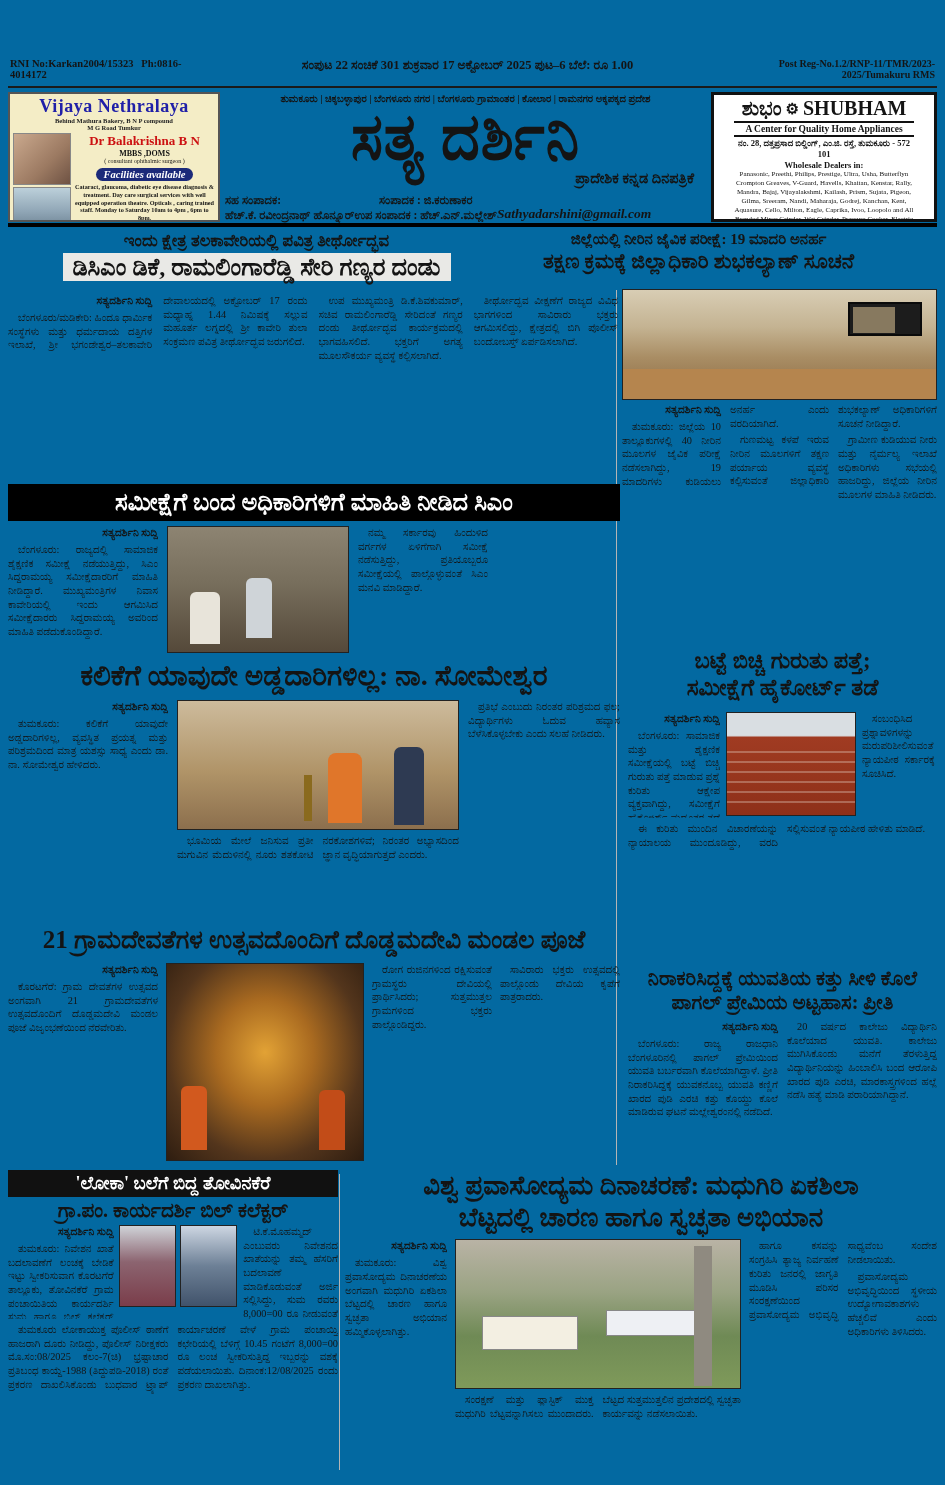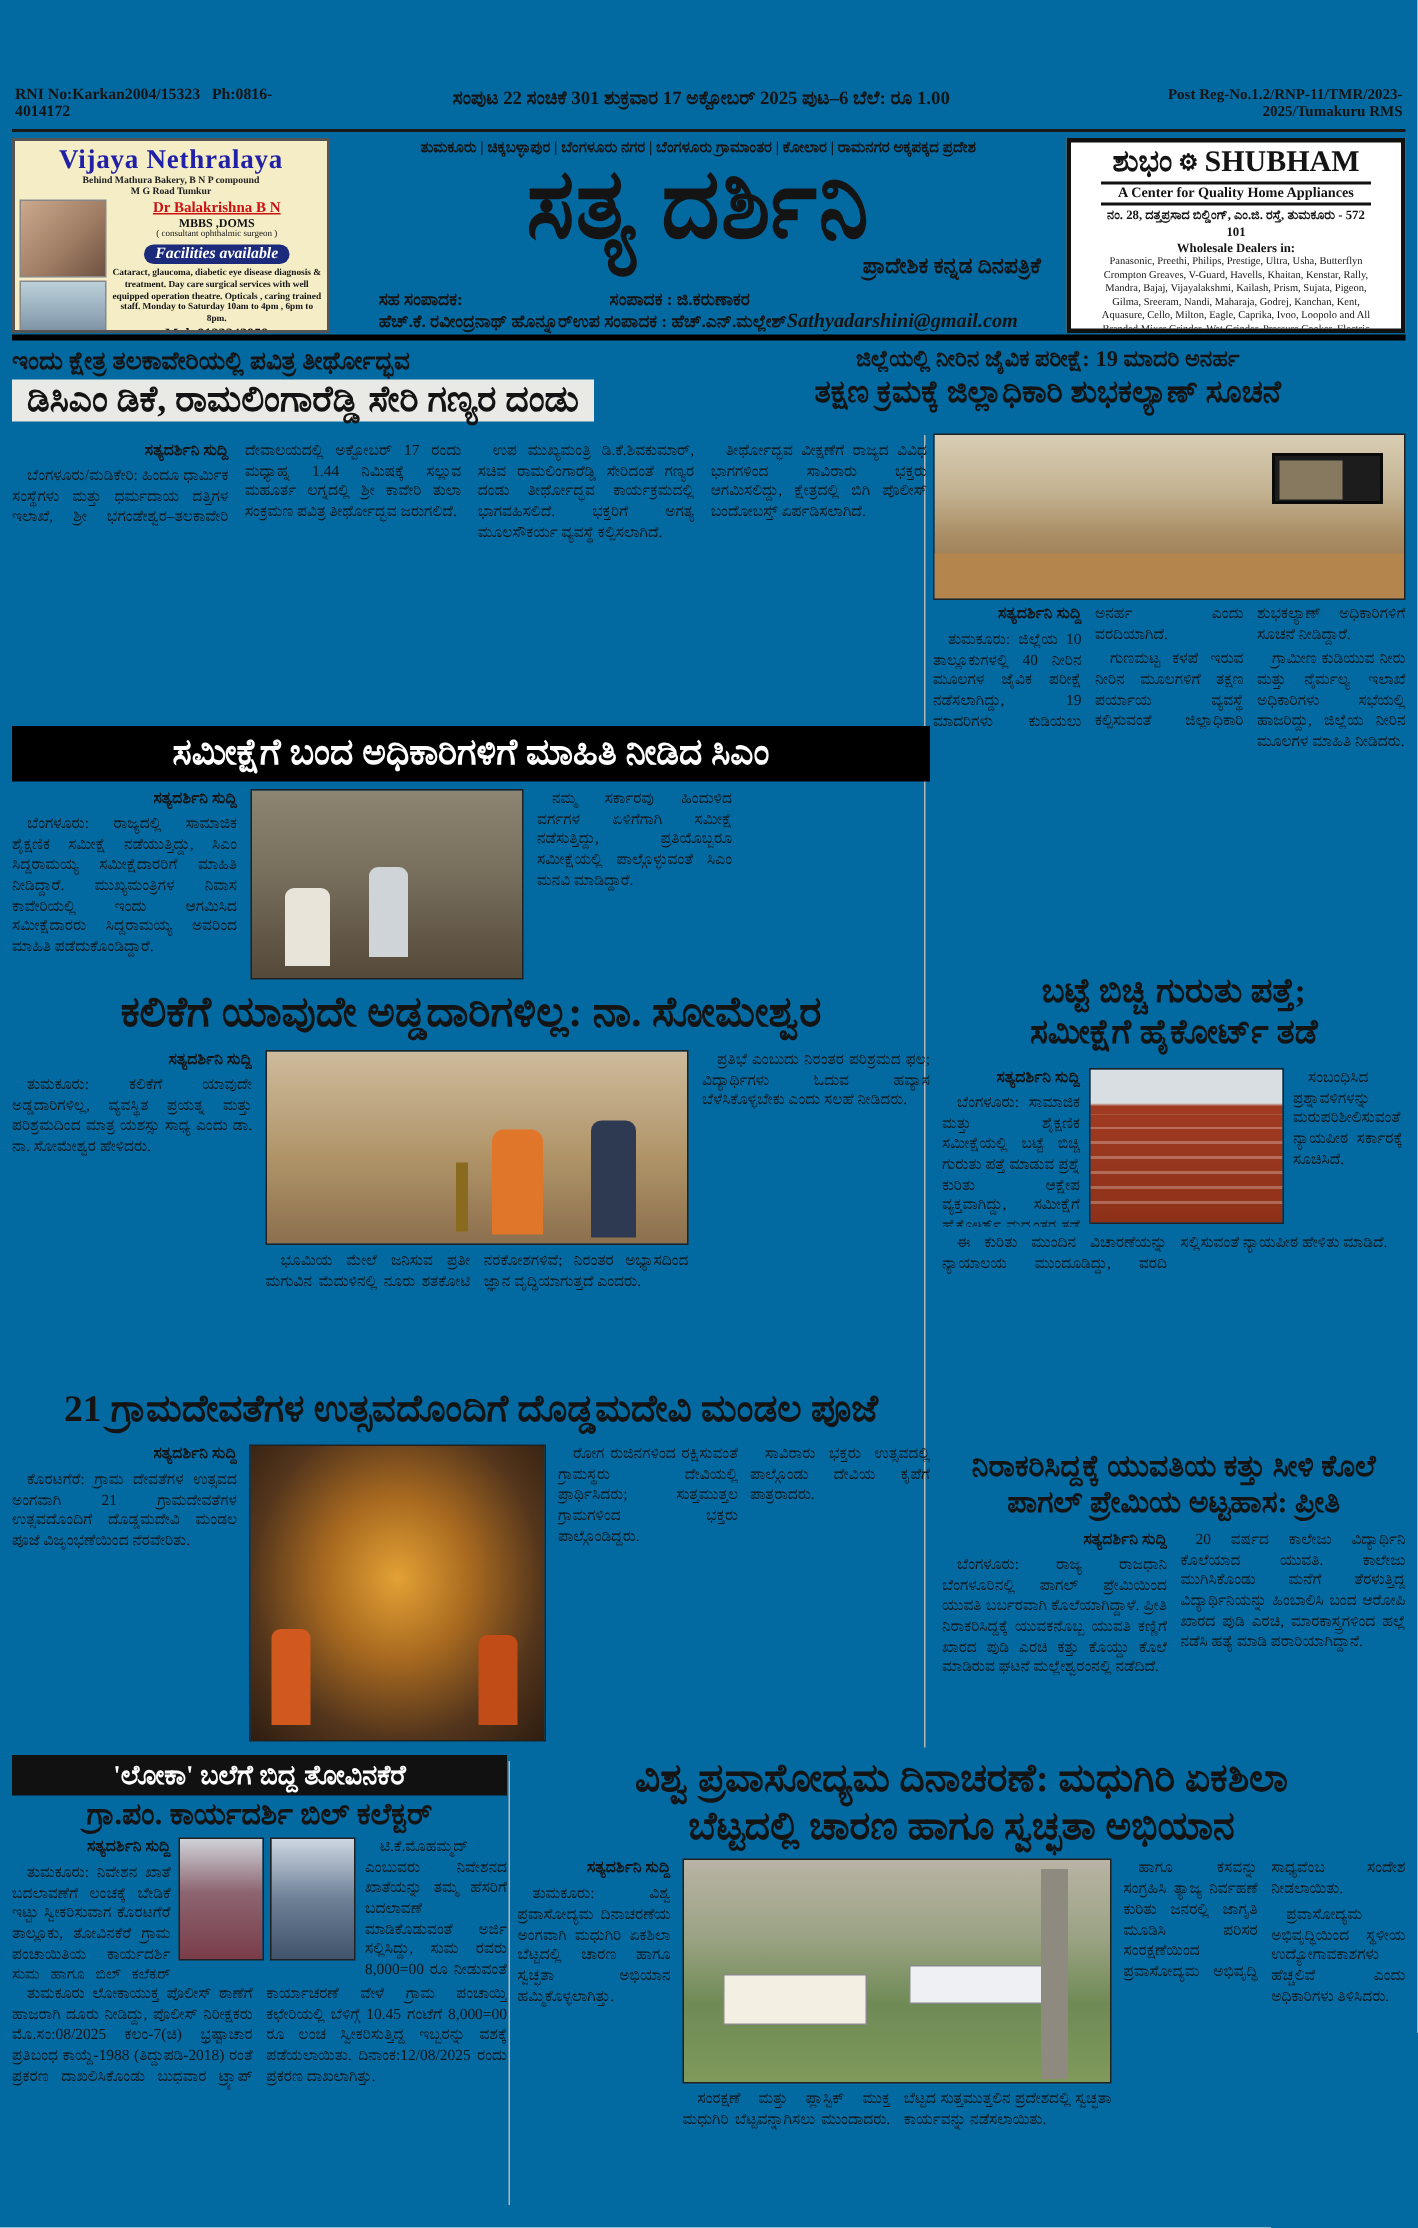--- a/index.html
+++ b/index.html
@@ -19,34 +19,34 @@
   
   .mast-row { top:92px; left:8px; width:929px; height:130px; display:flex; gap:5px; }
   .ad-left { width:212px; border:2px solid #555; background:#f4edc6; padding:2px 3px; overflow:hidden; position:relative; }
   .adl-title { color:#2020a8; font-size:18px; font-weight:bold; text-align:center; letter-spacing:.5px; }
   .adl-addr { font-size:6.5px; font-weight:bold; text-align:center; color:#222; }
   .adl-flex { display:flex; gap:3px; margin-top:2px; }
   .adl-photos { width:58px; display:flex; flex-direction:column; gap:2px; }
   .adl-ph1 { height:52px; background:linear-gradient(135deg,#caa98e 0%,#9c7a62 60%,#6e5243 100%); border:1px solid #888; }
   .adl-ph2 { height:50px; background:linear-gradient(180deg,#bcd0da 0%,#8fa5b5 50%,#5d7283 100%); border:1px solid #888; }
   .adl-main { flex:1; text-align:center; }
-  .adl-doc { color:#cc1111; font-size:10px; font-weight:bold;text-decoration:underline; }
+  .adl-doc { color:#cc1111; font-size:13px; font-weight:bold; }
   .adl-deg { font-size:8px; font-weight:bold; }
   .adl-consult { font-size:6px; }
   .adl-fac { display:inline-block; background:#1b2a7a; color:#fff; font-size:10.5px; font-weight:bold;
              font-style:italic; border-radius:9px; padding:1px 8px; margin:2px 0; }
   .adl-serv { font-size:6.2px; font-weight:bold; line-height:1.25; }
   .adl-mob { font-size:9.5px; font-weight:bold; margin-top:1px; }
 
   .mast-center { flex:1; position:relative; text-align:center; }
   .regions { font-size:10px; font-weight:bold; margin-top:1px; }
   .paper-title { font-size:60px; font-weight:bold; line-height:1.0; letter-spacing:1px;
                  transform:scaleY(1.08); transform-origin:top; white-space:nowrap; }
   .tagline { position:absolute; right:12px; top:78px; font-size:14.5px; font-weight:bold; }
-  .editors { position:absolute; bottom:0; left:0; right:0; display:flex; justify-content:center;
+  .editors { position:absolute; bottom:0; left:0; right:0; display:flex; justify-content:flex-start;
              font-size:11.5px; font-weight:bold; text-align:left; }
   .ed-col { line-height:1.25; }
   .ed-center { text-align:center; }
   .ed-email { font-size:13.5px; font-style:italic; align-self:flex-end; }
 
   .ad-right { width:226px; border:3px solid #111; background:#fff; padding:2px 20px; overflow:hidden; }
   .adr-head { display:flex; justify-content:center; align-items:center; gap:4px;
               font-weight:bold; font-size:20px; }
   .adr-gear { font-size:15px; }
   .adr-tag { border-top:2px solid #111; border-bottom:2px solid #111; font-size:9.5px; font-weight:bold;
@@ -64,21 +64,21 @@
   .btxt { font-size:10.3px; text-align:justify; line-height:1.33; overflow:hidden; }
   .btxt p { margin-bottom:3px; text-indent:10px; }
   .btxt p.byline { text-indent:0;text-align:right; }
   .cols4 { column-count:4; column-gap:11px; }
   .cols3 { column-count:3; column-gap:9px; }
   .cols2 { column-count:2; column-gap:9px; }
   .vsep { width:1px; background:#b5b5b5; }
   .ph { border:1.5px solid #222; overflow:hidden; position:relative; flex-shrink:0; }
 
   
-  .a1-head { top:231px; left:8px; width:497px; }
+  .a1-head { top:231px; left:8px; width:497px; text-align:center; }
   .a1-head .kicker { font-size:16.5px; }
   .a1-head .headline { font-size:24px; background:#e9e9e6; display:inline-block; padding:1px 10px; margin-top:2px; }
   .a1-body { top:294px; left:8px; width:610px; height:184px; }
 
   
   .a2-head { top:231px; left:484px; width:429px; text-align:center; }
   .a2-head .kicker { font-size:15px; }
   .a2-head .headline { font-size:20.5px; margin-top:2px; }
   .a2-photo { top:289px; left:622px; width:315px; height:111px;
               background:linear-gradient(180deg,#d8cdb4 0%,#c4b392 34%,#a98d64 62%,#8a6a42 100%); }

